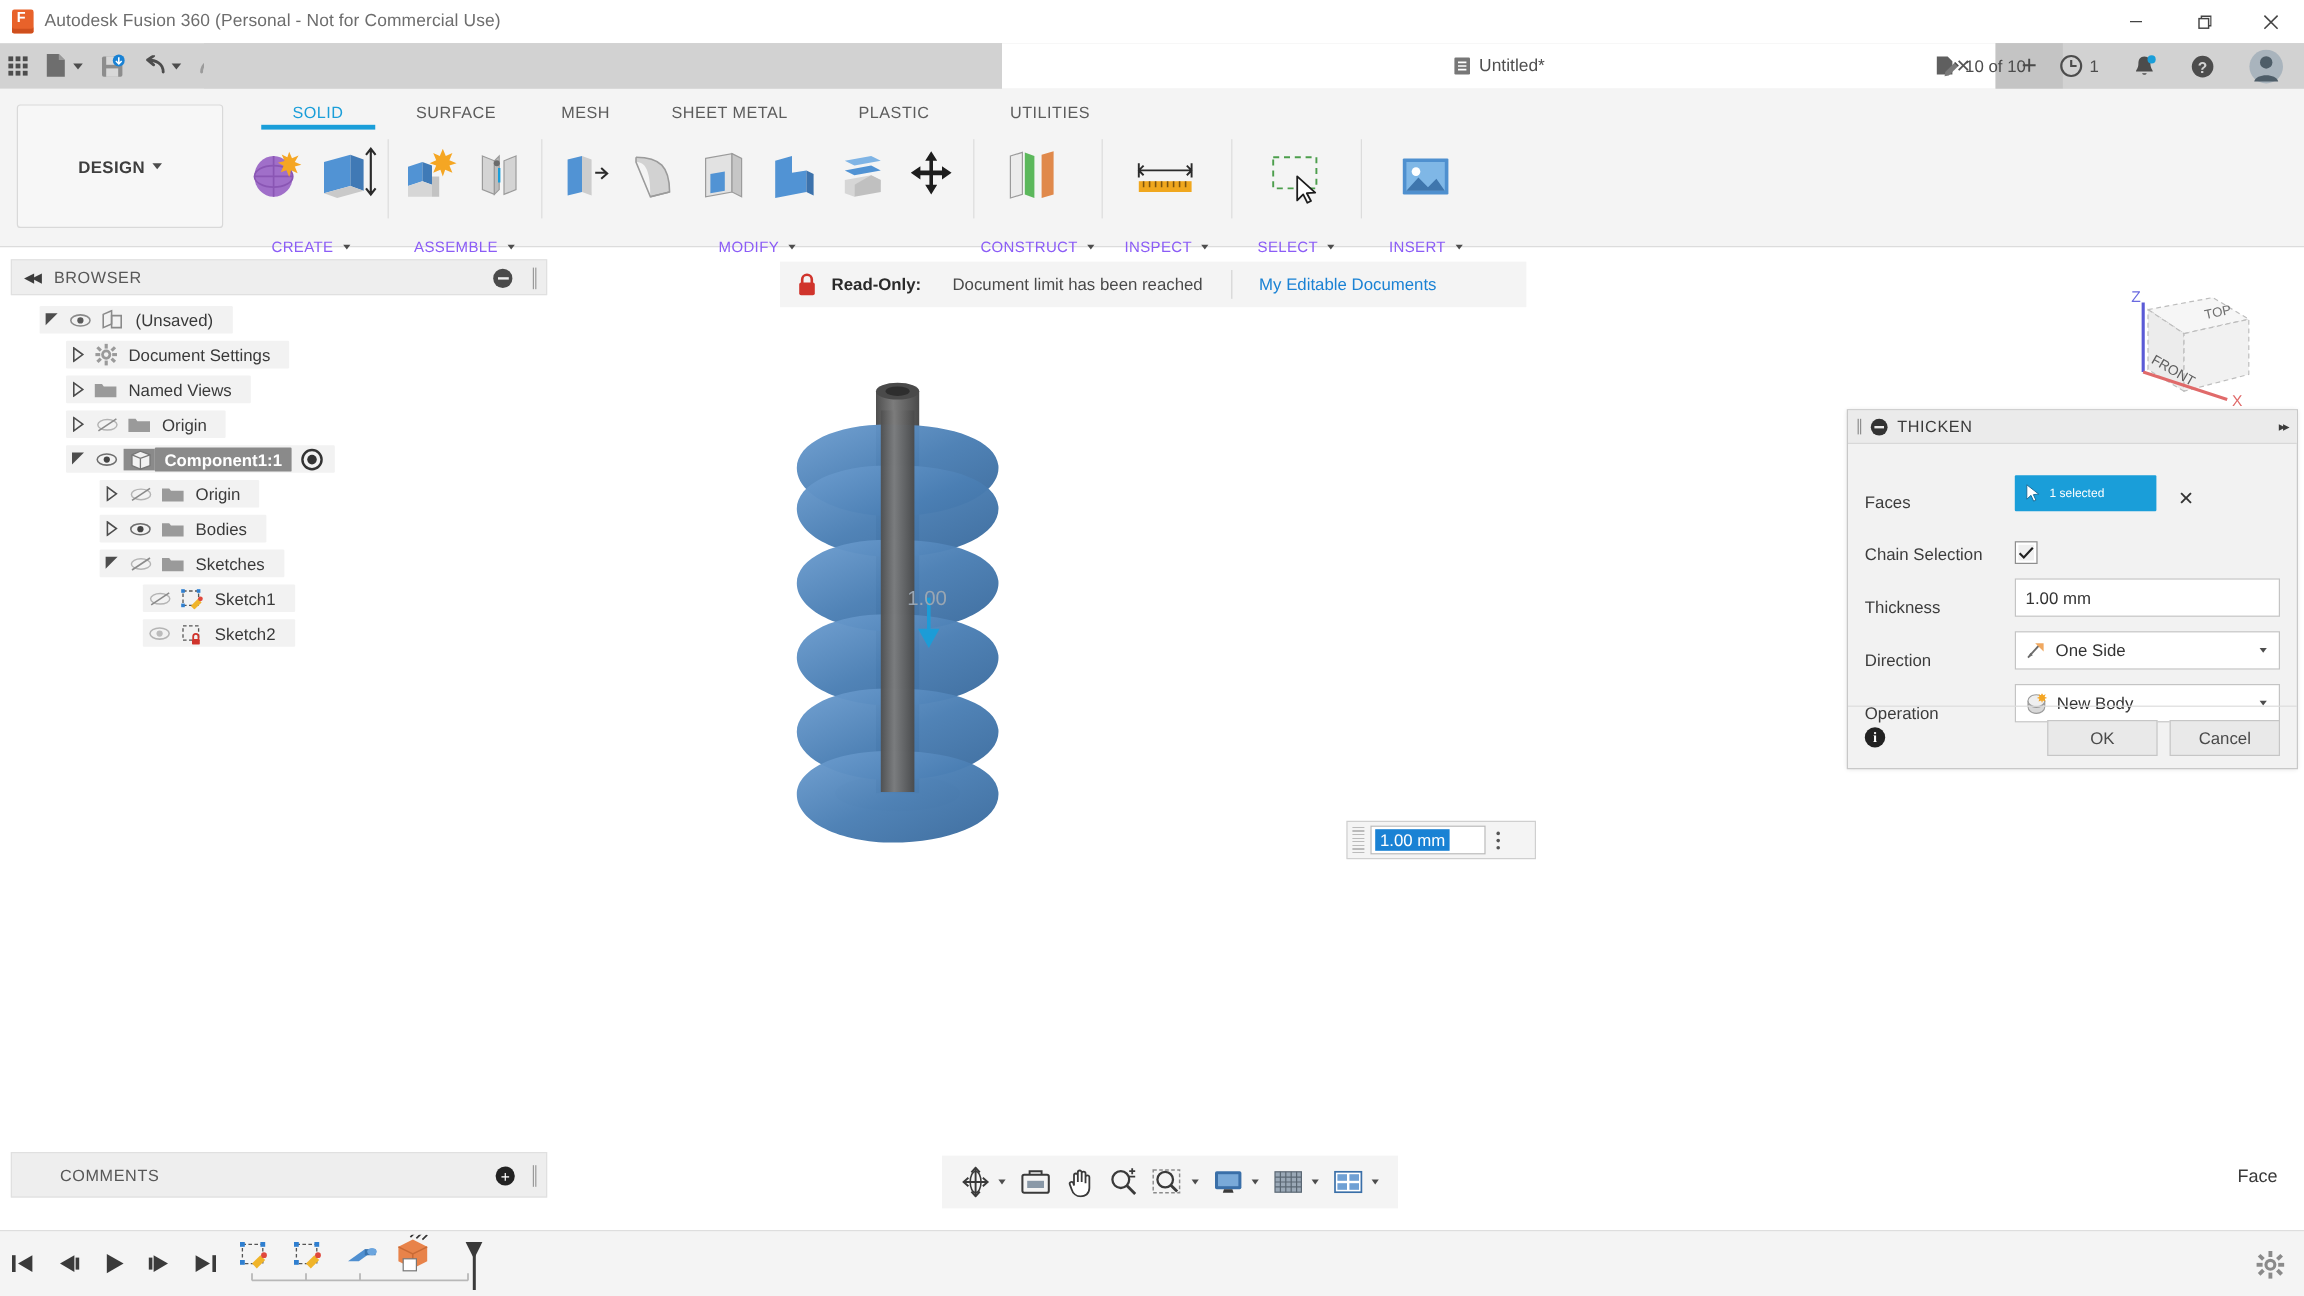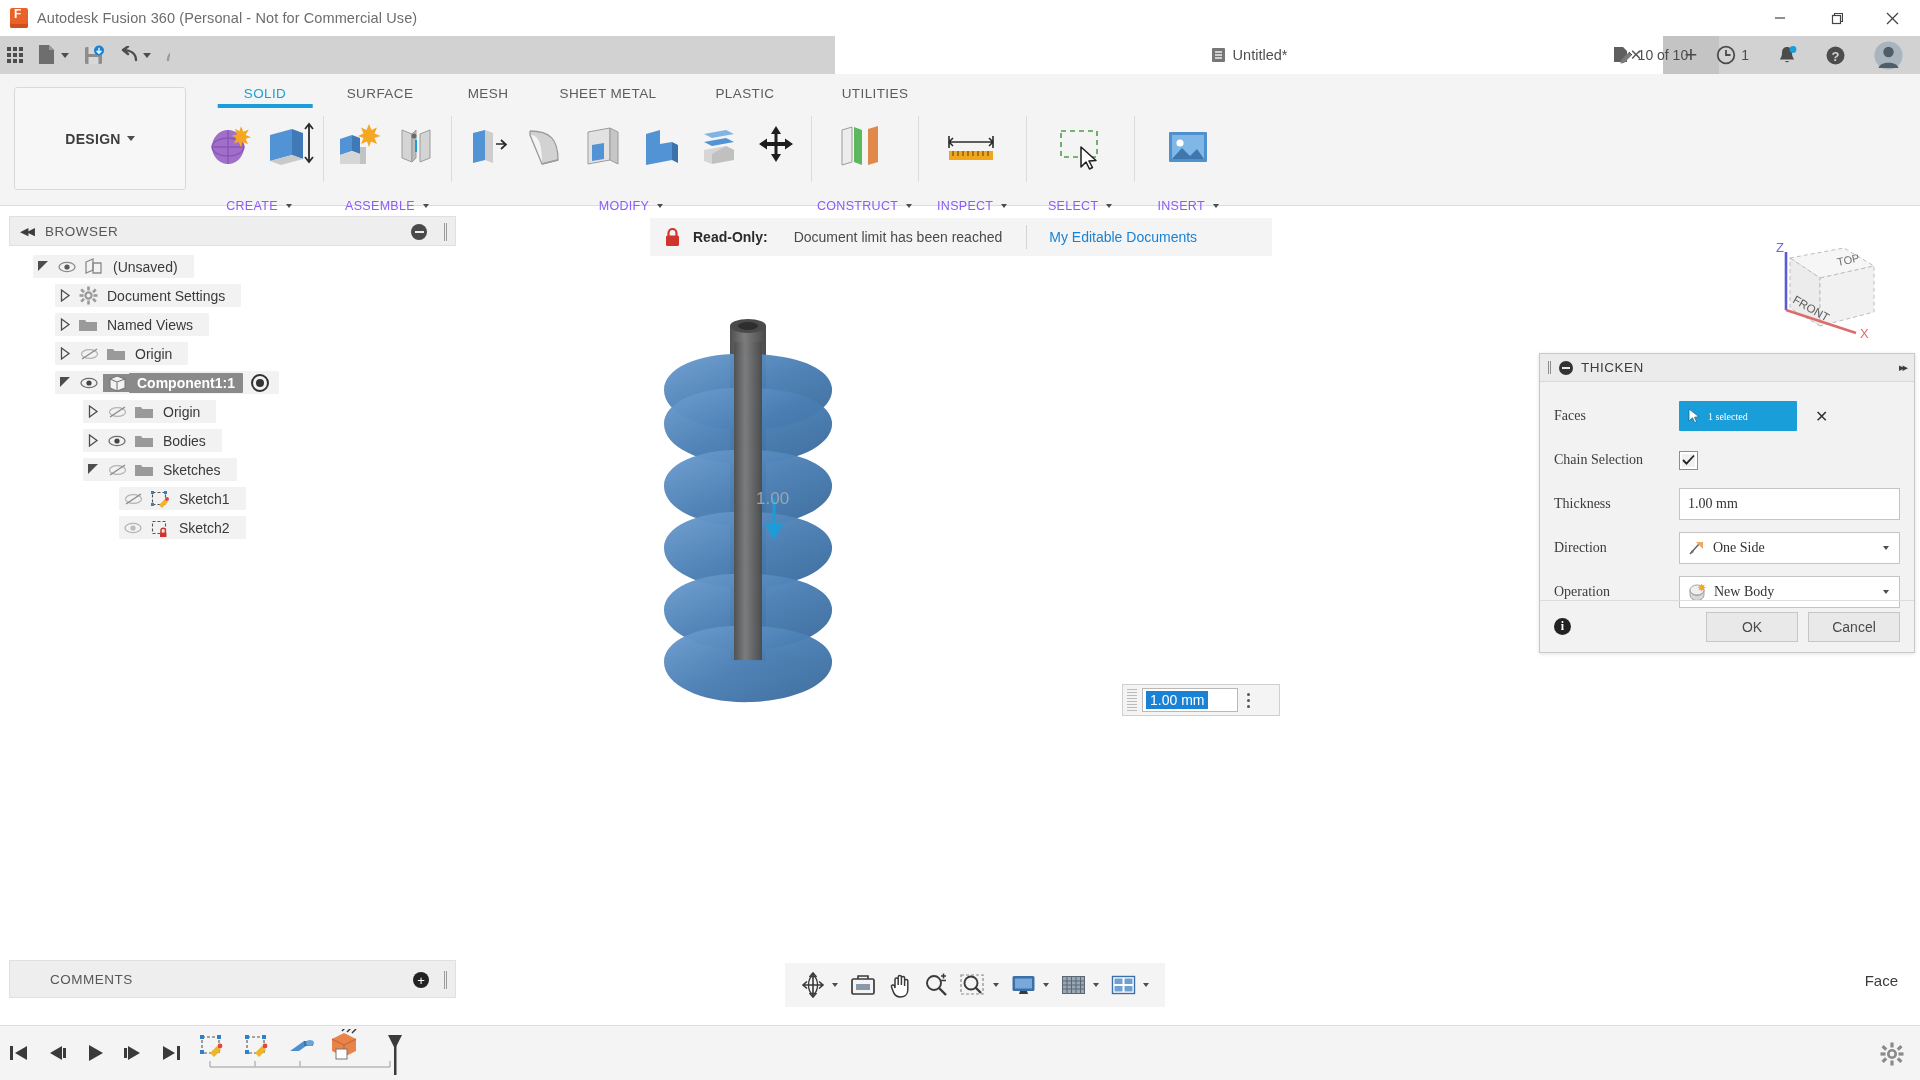--- a/index.html
+++ b/index.html
@@ -195,36 +195,36 @@
   .val-input {
     width: 96px; height: 24px; background: #fff; border: 1px solid #b9b9b9;
     margin-left: 5px; display: flex; align-items: center; padding: 0 3px;
   }
   .val-sel { background: #1a82d4; color: #fff; font-size: 14px; padding: 1px 4px; }
   .val-dots { margin-left: 9px; display: flex; flex-direction: column; gap: 3px; }
   .val-dots i { width: 3px; height: 3px; background: #555; border-radius: 50%; }
 
   
   .dialog {
-    position: absolute; left: 1539px; top: 353px; width: 376px; height: 300px;
+    position: absolute; left: 1539px; top: 341px; width: 376px; height: 300px;
     background: #f2f2f2; border: 1px solid #c8c8c8;
     box-shadow: 0 1px 4px rgba(0,0,0,.12);
   }
   .dlg-title {
     height: 28px; background: #ebebeb; border-bottom: 1px solid #d8d8d8;
     display: flex; align-items: center; padding: 0 8px; gap: 8px;
   }
   .dlg-grip { width: 3px; height: 13px; border-left: 1px solid #8d8d8d; border-right: 1px solid #8d8d8d; }
   .dlg-collapse { width: 14px; height: 14px; border-radius: 50%; background: #333;
                   display: flex; align-items: center; justify-content: center; }
   .dlg-collapse i { width: 8px; height: 2px; background: #ebebeb; }
   .dlg-title .t { font-size: 13.5px; color: #3c3c3c; letter-spacing: .5px; }
   .dlg-expand { margin-left: auto; color: #3c3c3c; font-size: 11px; letter-spacing: -2px; }
   .dlg-body { padding: 12px 14px 0 14px; }
-  .drow { display: flex; align-items: center; height: 44px; font-family: Liberation Serif, serif; }
+  .drow { display: flex; align-items: flex-end; height: 44px; }
   .dlabel { width: 125px; font-size: 14px; color: #3c3c3c; }
   .sel-btn {
     height: 30px; min-width: 118px; background: #1a9ed9; color: #fff;
     display: flex; align-items: center; gap: 7px; padding: 0 14px 0 9px;
     font-size: 10px; border-radius: 1px;
   }
   .x-btn { margin-left: 18px; font-size: 16px; color: #333; }
   .chk {
     width: 19px; height: 19px; border: 1px solid #8e8e8e; background: #f0f0f0;
     display: flex; align-items: center; justify-content: center;

